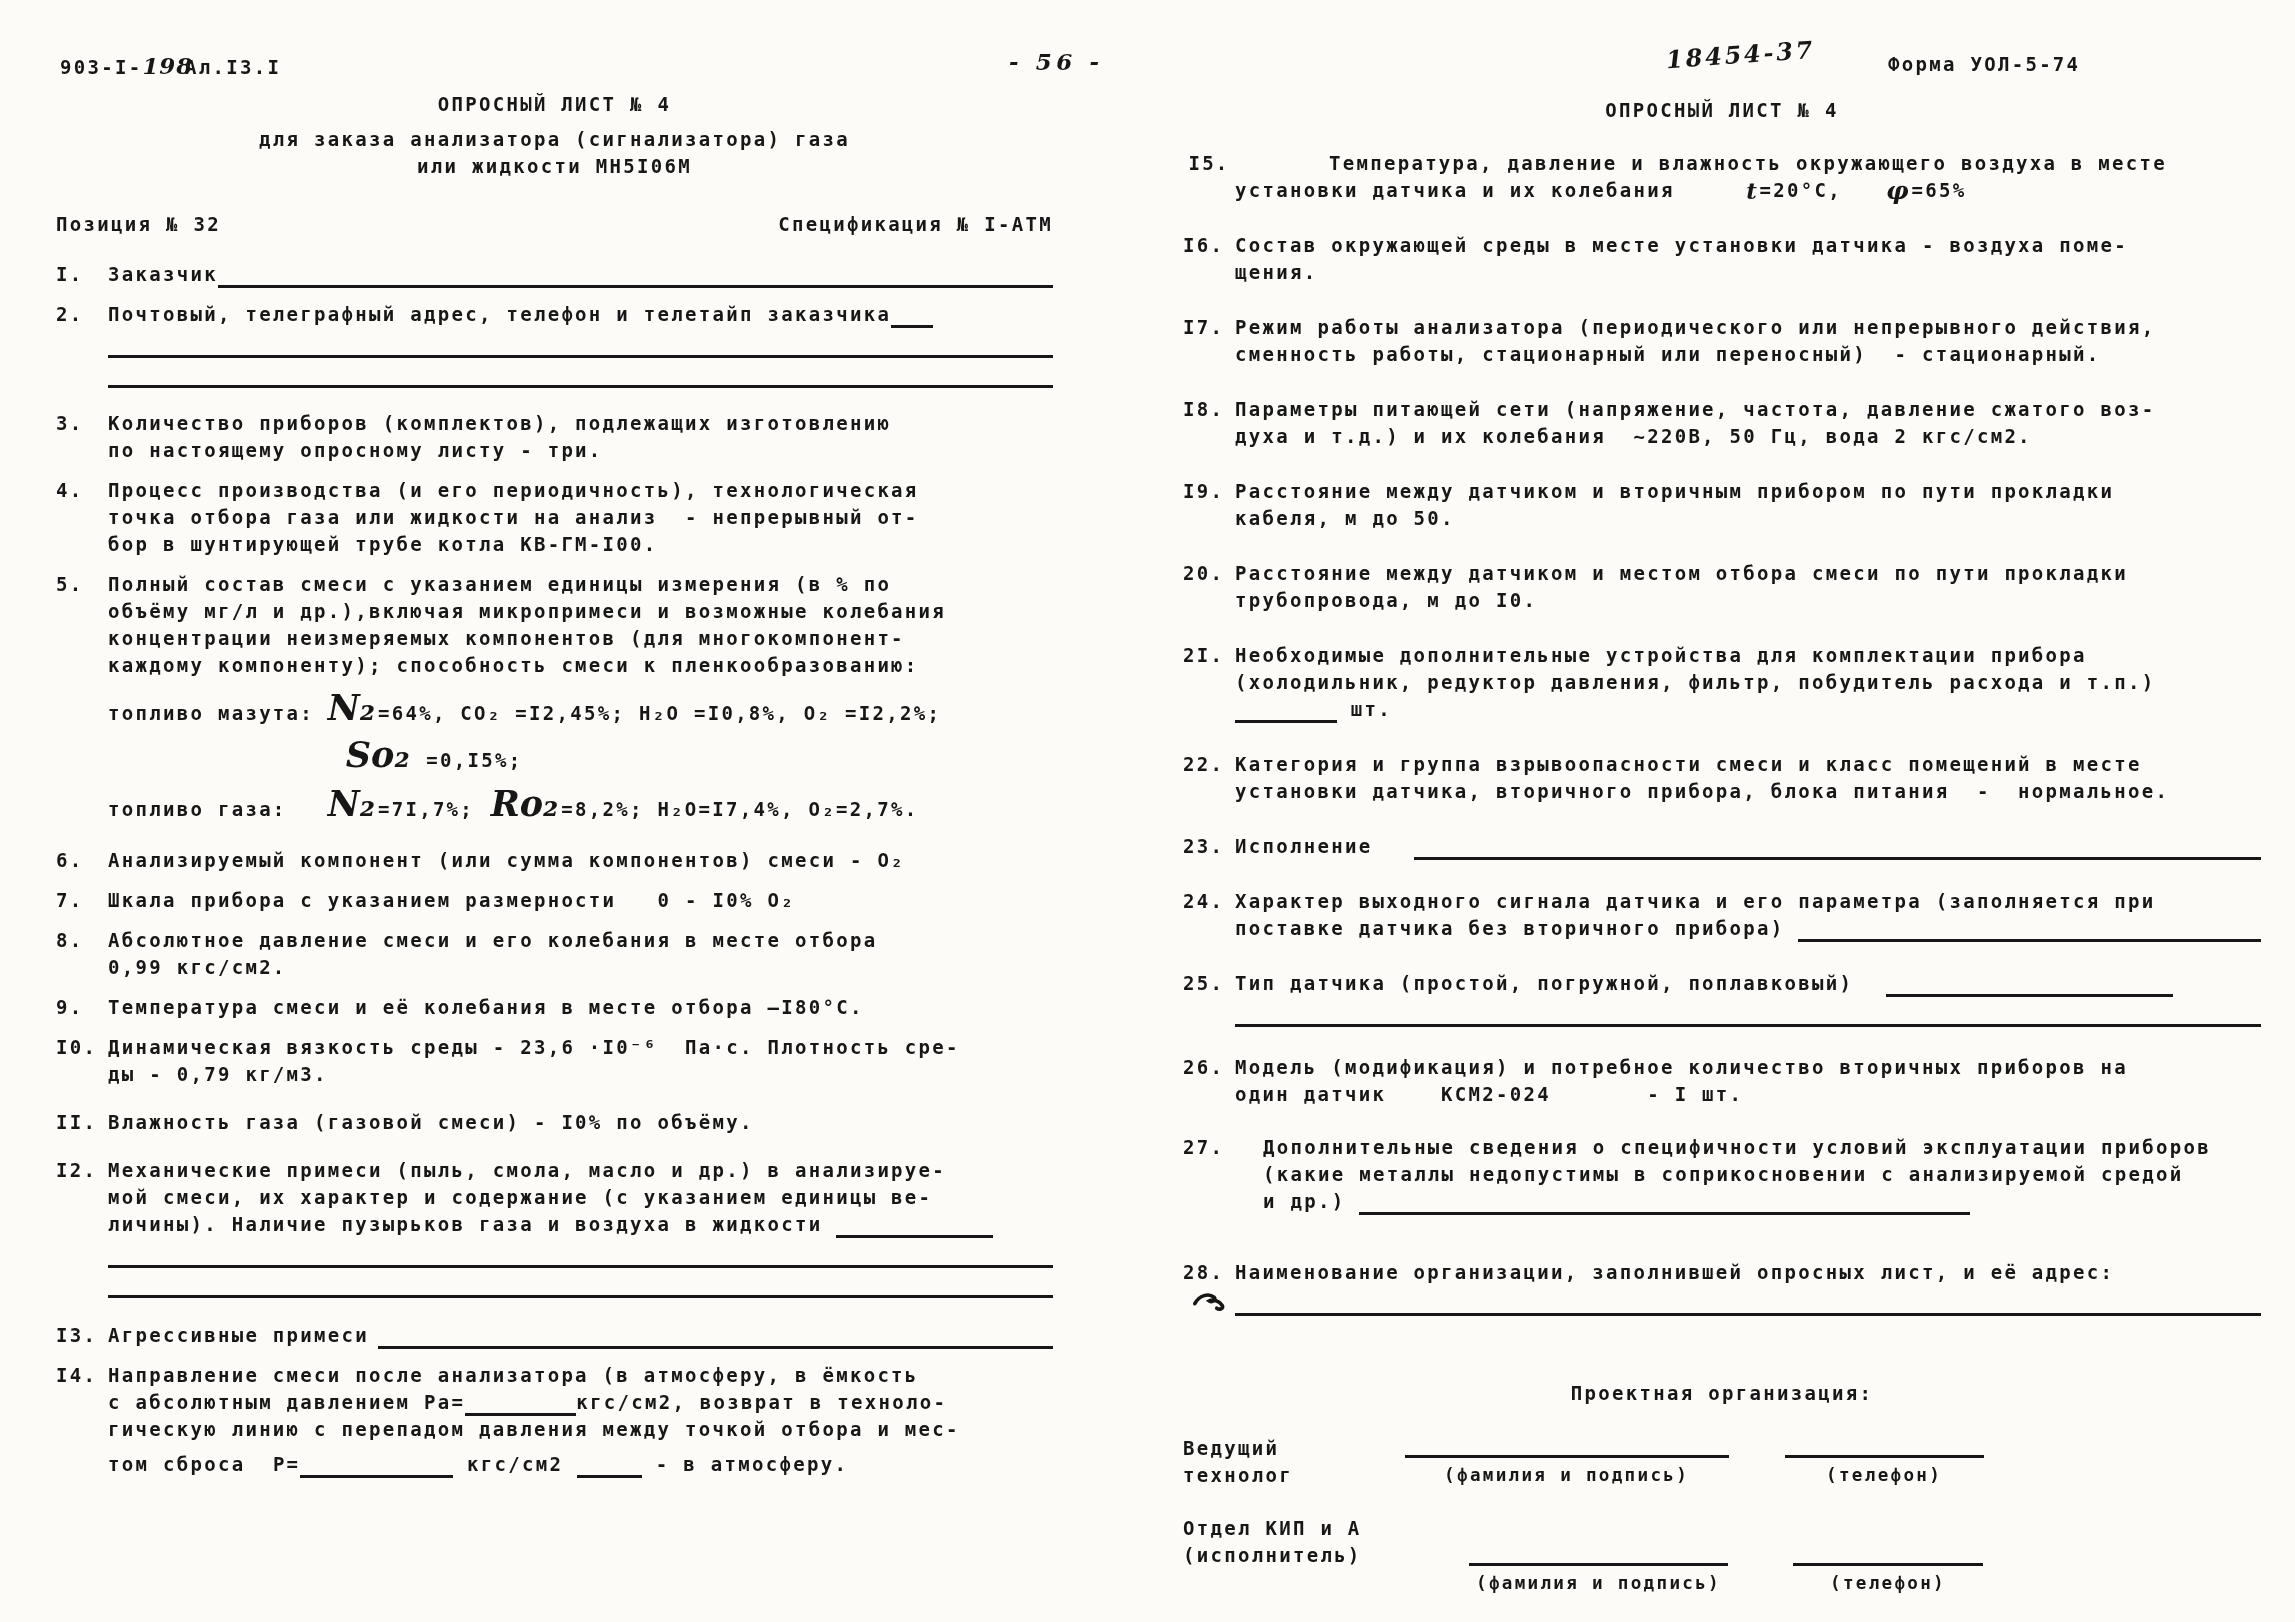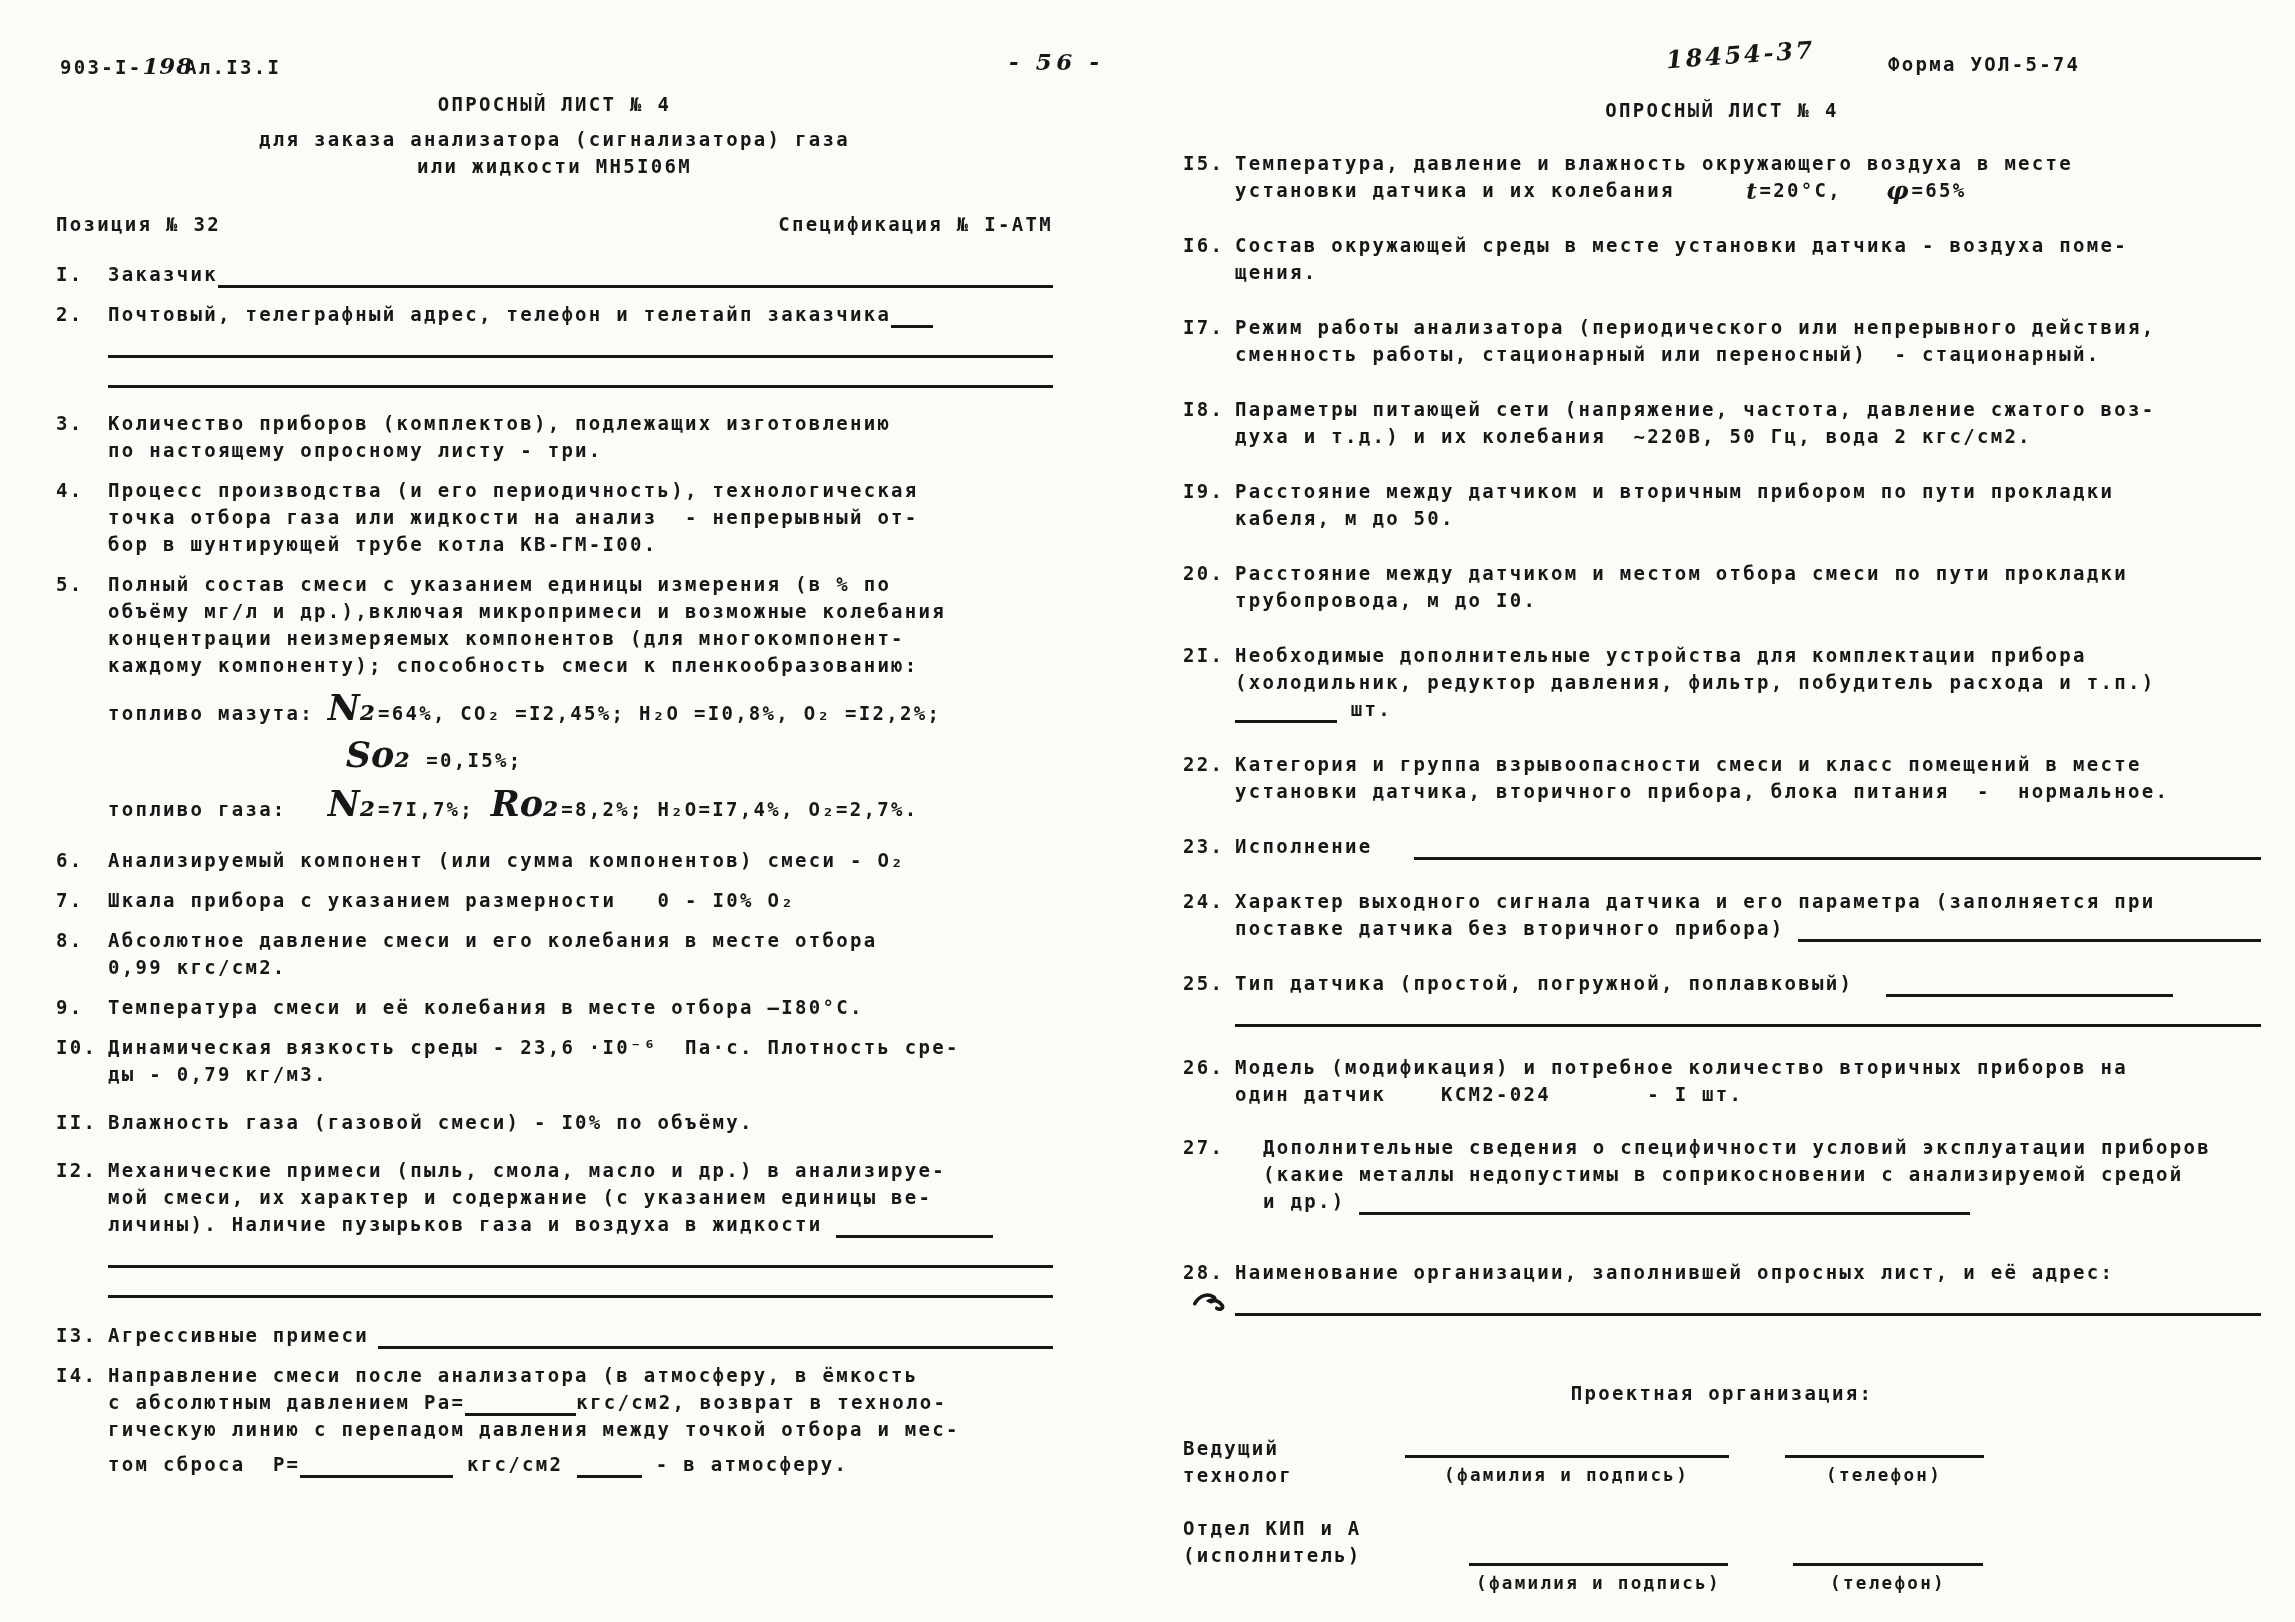--- a/index.html
+++ b/index.html
@@ -229,21 +229,21 @@
         <span class="blank" style="width:65px;"></span>
         <span class="line"> - в атмосферу.</span>
       </div>
     </div>
   </div>
 </div>
 
 <div class="page page-right">
   <div class="center title">ОПРОСНЫЙ ЛИСТ № 4</div>
 
-  <div class="item" style="margin-top:26px;">
+  <div class="item" style="margin-top:26px;text-align:center;">
     <div class="num">I5.</div>
     <div class="body">
       <div class="line">Температура, давление и влажность окружающего воздуха в месте</div>
       <div class="flexline">
         <span class="line">установки датчика и их колебания     </span>
         <span class="chem" style="font-size:23px;">t</span>
         <span class="line">=20°С,   </span>
         <span class="chem" style="font-size:25px;">φ</span>
         <span class="line">=65%</span>
       </div>

